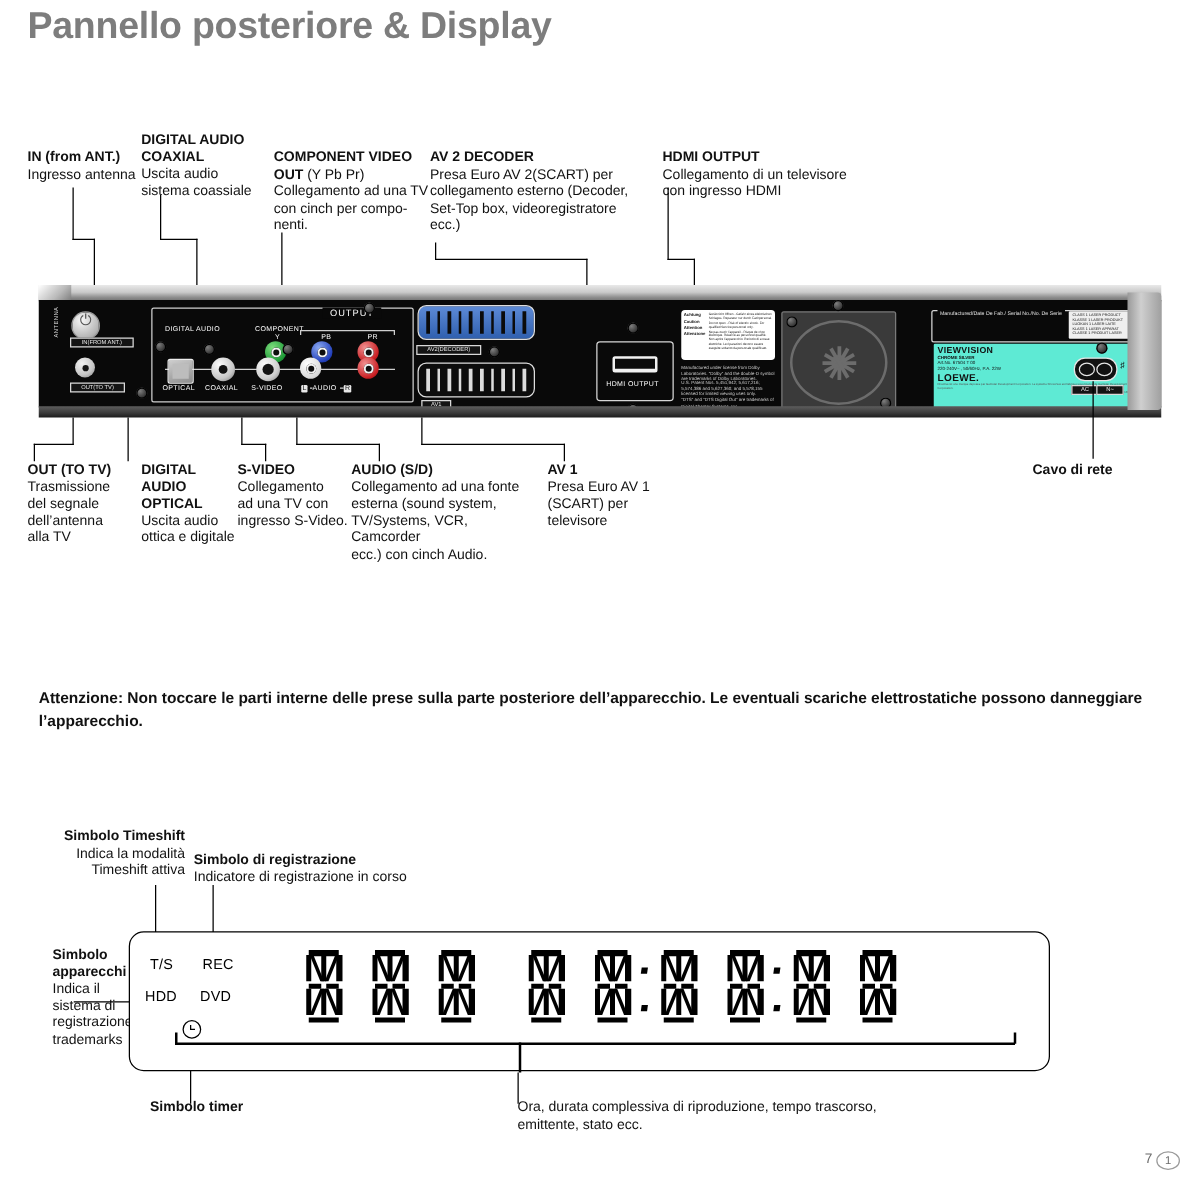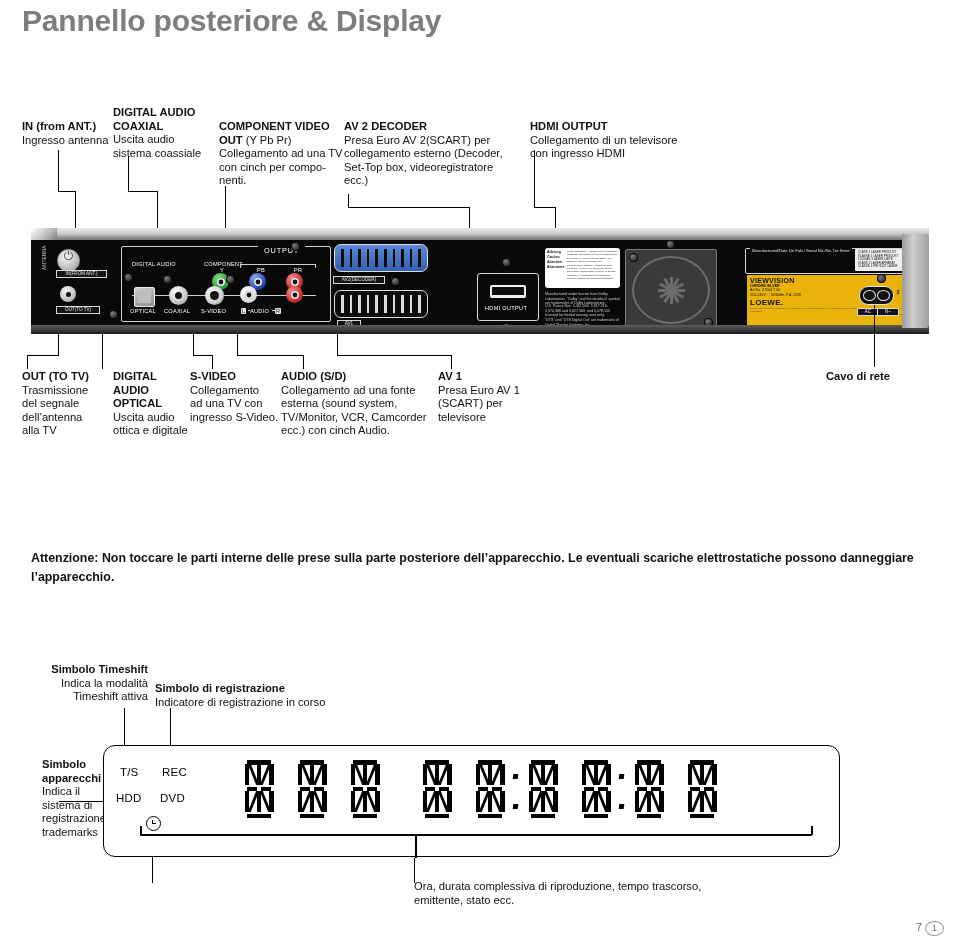--- a/index.html
+++ b/index.html
@@ -116,21 +116,21 @@
   .sticker{position:absolute;background:#fff;border-radius:3px;overflow:hidden;}
   .note{position:absolute;color:#cfcfcf;font-size:3.6px;line-height:4.6px;}
 
   
   .fan{position:absolute;border:1.5px solid #7a7a7a;background:#3a3a3a;border-radius:2px;}
   .fan .hub{position:absolute;left:50%;top:50%;width:12px;height:12px;margin:-6px 0 0 -6px;border-radius:50%;background:#707070;}
   .fan .rim{position:absolute;left:6px;top:6px;right:6px;bottom:6px;border-radius:50%;border:2px solid #6c6c6c;}
   .fan .blade{position:absolute;left:50%;top:50%;width:3px;height:27px;margin:-13.5px 0 0 -1.5px;background:#6c6c6c;transform-origin:50% 50%;}
 
   
-  .rating{position:absolute;background:#eab308;color:#111;border-radius:1px;overflow:hidden;}
+  .rating{position:absolute;background:#5eead4;color:#111;border-radius:1px;overflow:hidden;}
   .rating .vv{font-size:7px;font-weight:bold;letter-spacing:.3px;}
   .rating .sm{font-size:3.6px;line-height:4.4px;}
   .rating .loewe{font-size:8px;font-weight:bold;letter-spacing:.3px;}
   .manu{position:absolute;border:1px solid #d6d6d6;border-radius:2px;}
   .manu .cap{position:absolute;left:4px;top:-1px;color:#e3e3e3;font-size:4.2px;background:#090909;padding:0 2px;white-space:nowrap;}
   .classbox{position:absolute;background:#efefef;border-radius:1px;color:#111;font-size:3px;line-height:3.6px;padding:2px 3px;}
   .acplug{position:absolute;width:33px;height:17px;border-radius:9px;
     background:#111;border:1.4px solid #e6e6e6;}
   .acplug:before,.acplug:after{content:"";position:absolute;top:3px;width:11px;height:9px;border-radius:50%;border:1.3px solid #e6e6e6;}
   .acplug:before{left:3px;}
@@ -412,21 +412,21 @@
   <b>S-VIDEO</b>
   <div>Collegamento</div>
   <div>ad una TV con</div>
   <div>ingresso S-Video.</div>
 </div>
 
 <div class="abs ann" style="left:281px;top:370px;width:150px;">
   <b>AUDIO (S/D)</b>
   <div>Collegamento ad una fonte</div>
   <div>esterna (sound system,</div>
-  <div>TV/Monitor, VCR, Camcorder</div>
+  <div>TV/Systems, VCR, Camcorder</div>
   <div>ecc.) con cinch Audio.</div>
 </div>
 
 <div class="abs ann" style="left:438px;top:370px;width:95px;">
   <b>AV 1</b>
   <div>Presa Euro AV 1</div>
   <div>(SCART) per</div>
   <div>televisore</div>
 </div>
 
@@ -626,20 +626,21 @@
 
   <div class="bracket" style="left:0;top:0;">
     <div class="bh" style="left:36px;top:88px;width:672px;"></div>
     <div class="bv" style="left:36px;top:80px;height:9px;"></div>
     <div class="bv" style="left:707px;top:80px;height:9px;"></div>
     <div class="bv" style="left:311px;top:88px;height:24px;"></div>
   </div>
 </div>
 
 <div class="abs ann" style="left:120px;top:880px;width:290px;">
+  <b>Simbolo timer</b>
 </div>
 
 <div class="abs ann" style="left:414px;top:880px;width:350px;">
   <div>Ora, durata complessiva di riproduzione, tempo trascorso,</div>
   <div>emittente, stato ecc.</div>
 </div>
 
 <div id="footer-page">7</div>
 <div id="footer-badge">1</div>
 

